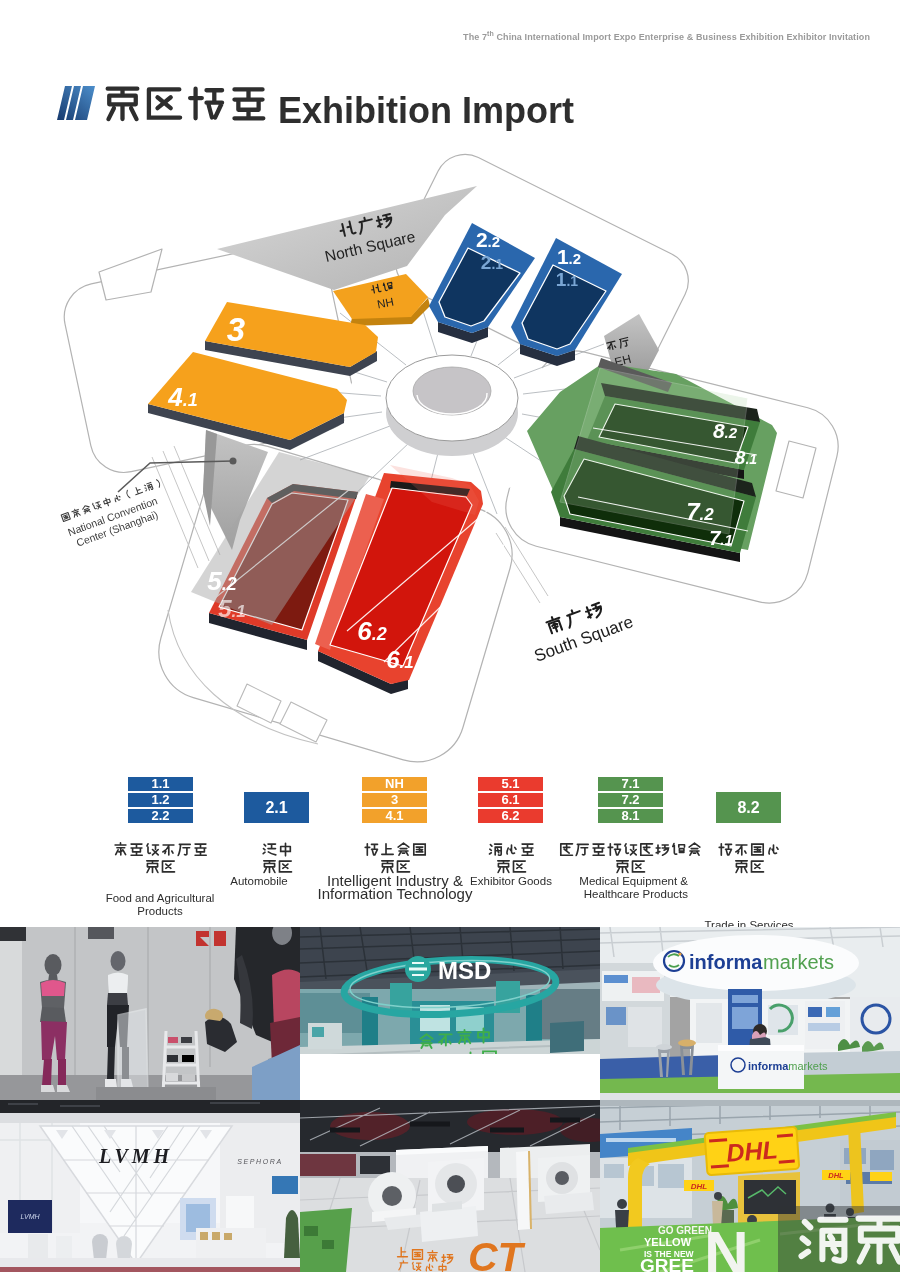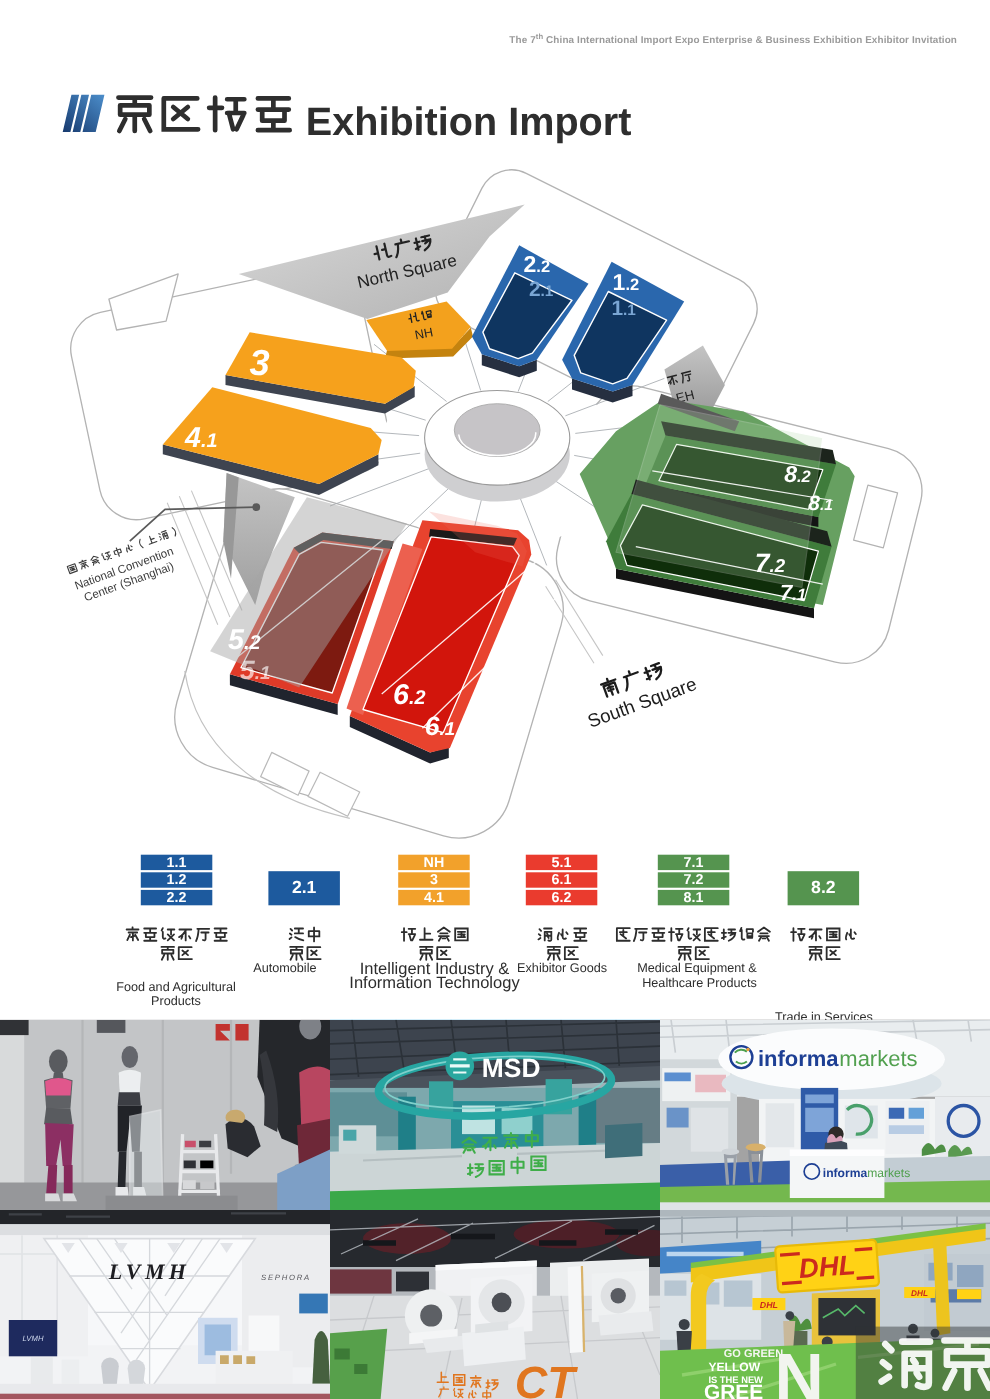--- a/index.html
+++ b/index.html
@@ -496,21 +496,21 @@
 <path d="M166,146 h12 v8 h-12 Z" fill="#d8d9db"></path>
       <path d="M182,147 h13 v7 h-13 Z" fill="#c7c8ca"></path>
 
 <path d="M205,95 q14,-12 26,2 l6,18 -12,10 -18,-8 Z" fill="#2a2c31"></path>
 <path d="M206,92 a9,7 0 1 1 14,2 Z" fill="#c8a96e"></path>
 
 <rect x="96" y="160" width="120" height="13" fill="#8b8c8f"></rect>
 </svg>
 </div>
 
-<div class="abs" style="left:300px;top:927px;width:300px;height:173px;overflow:hidden;background:#7dd3fc;">
+<div class="abs" style="left:300px;top:927px;width:300px;height:127px;overflow:hidden;background:#7dd3fc;">
 <svg width="300" height="173" viewBox="0 0 300 173">
 <rect x="0" y="0" width="300" height="120" fill="#9fb3b8"></rect>
 
 <rect x="0" y="0" width="300" height="55" fill="#3d444e"></rect>
 <path d="M0,10 L300,2 M0,22 L300,12 M0,36 L300,24 M0,50 L300,38 M20,0 L26,52 M60,0 L68,50 M110,0 L116,48 M160,0 L164,46 M210,0 L214,44 M260,0 L263,42" stroke="#2b3138" stroke-width="1.5" fill="none"></path>
 <path d="M0,55 L300,42 L300,55 L0,68 Z" fill="#4a525c"></path>
 
 <rect x="0" y="62" width="300" height="58" fill="#7da8ad"></rect>
 <rect x="0" y="66" width="70" height="40" fill="#5e8f96"></rect>
 <rect x="240" y="62" width="60" height="50" fill="#667d85"></rect>

